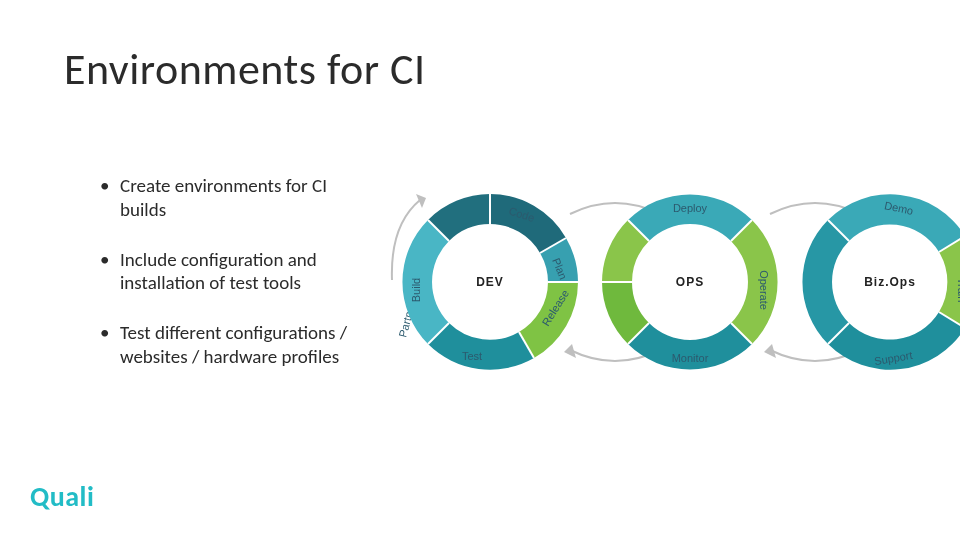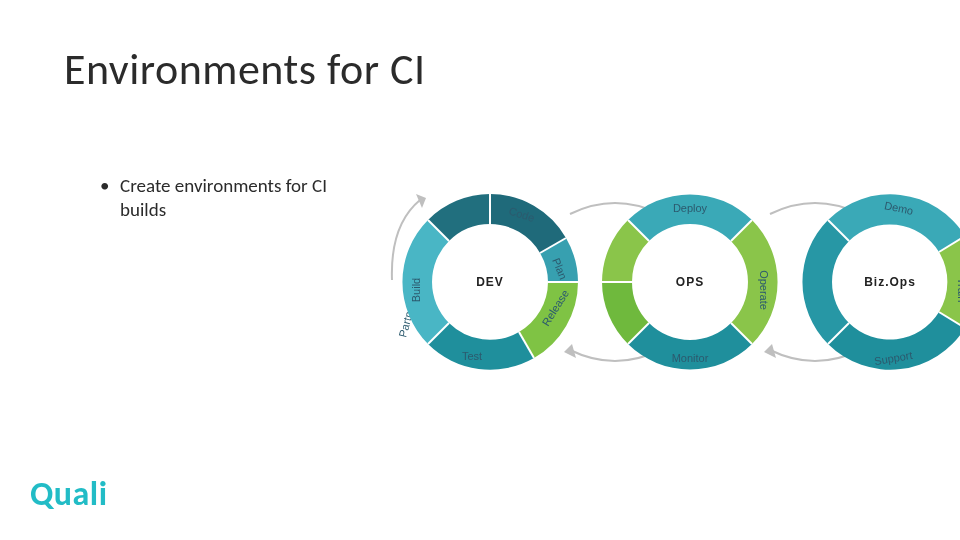--- a/index.html
+++ b/index.html
@@ -4,36 +4,38 @@
 <style>
   html,body{margin:0;padding:0;width:960px;height:540px;background:#fff;font-family:"Segoe UI","Calibri",sans-serif;color:#333;overflow:hidden}
   .slide{position:relative;width:848px;height:540px}
   .title{position:absolute;left:64px;top:42px;font-size:44px;font-weight:300;color:#2b2b2b;letter-spacing:.5px}
   .bullets{position:absolute;left:84px;top:158px;width:290px;font-size:19px;line-height:1.25;color:#2b2b2b}
   .bullets ul{list-style:none;margin:16px;padding:0}
   .bullets li{position:relative;padding-left:20px;margin-bottom:26px}
   .bullets li::before{content:"\2022";position:absolute;left:0;top:0;font-size:19px}
   .diagram{position:absolute;left:370px;top:170px;width:590px;height:225px}
   .diagram svg{width:100%;height:100%}
-  .logo{position:absolute;left:30px;bottom:26px;font-size:34px;font-weight:600;color:#22bcc6;letter-spacing:.5px}
+  .logo{position:absolute;left:30px;bottom:26px;font-size:28px;font-weight:600;color:#22bcc6;letter-spacing:.5px}
   .logo .q{display:inline-block}
   .label-center{font-family:sans-serif;font-size:12px;font-weight:600;fill:#222;letter-spacing:1px}
   .label-arc{font-family:sans-serif;font-size:11px;fill:#2c5a6e}
   .label-vert{font-family:sans-serif;font-size:11px;fill:#2c5a6e}
 </style>
 </head>
 <body>
 
 <div class="slide">
 
   <div class="title">Environments for CI</div>
 
   <div class="bullets">
     <ul>
       <li>Create environments for CI builds</li>
+      <li>Include configuration and installation of test tools</li>
+      <li>Test different configurations / websites / hardware profiles</li>
     </ul>
   </div>
 
   <div class="diagram">
     <svg viewBox="0 0 590 225">
 
       <g>
         <path d="M 50 30 Q 20 55 22 110" stroke="#bfbfbf" stroke-width="2" fill="none"></path>
         <path d="M 46 24 l 10 4 l -4 10 z" fill="#bfbfbf"></path>
       </g>

